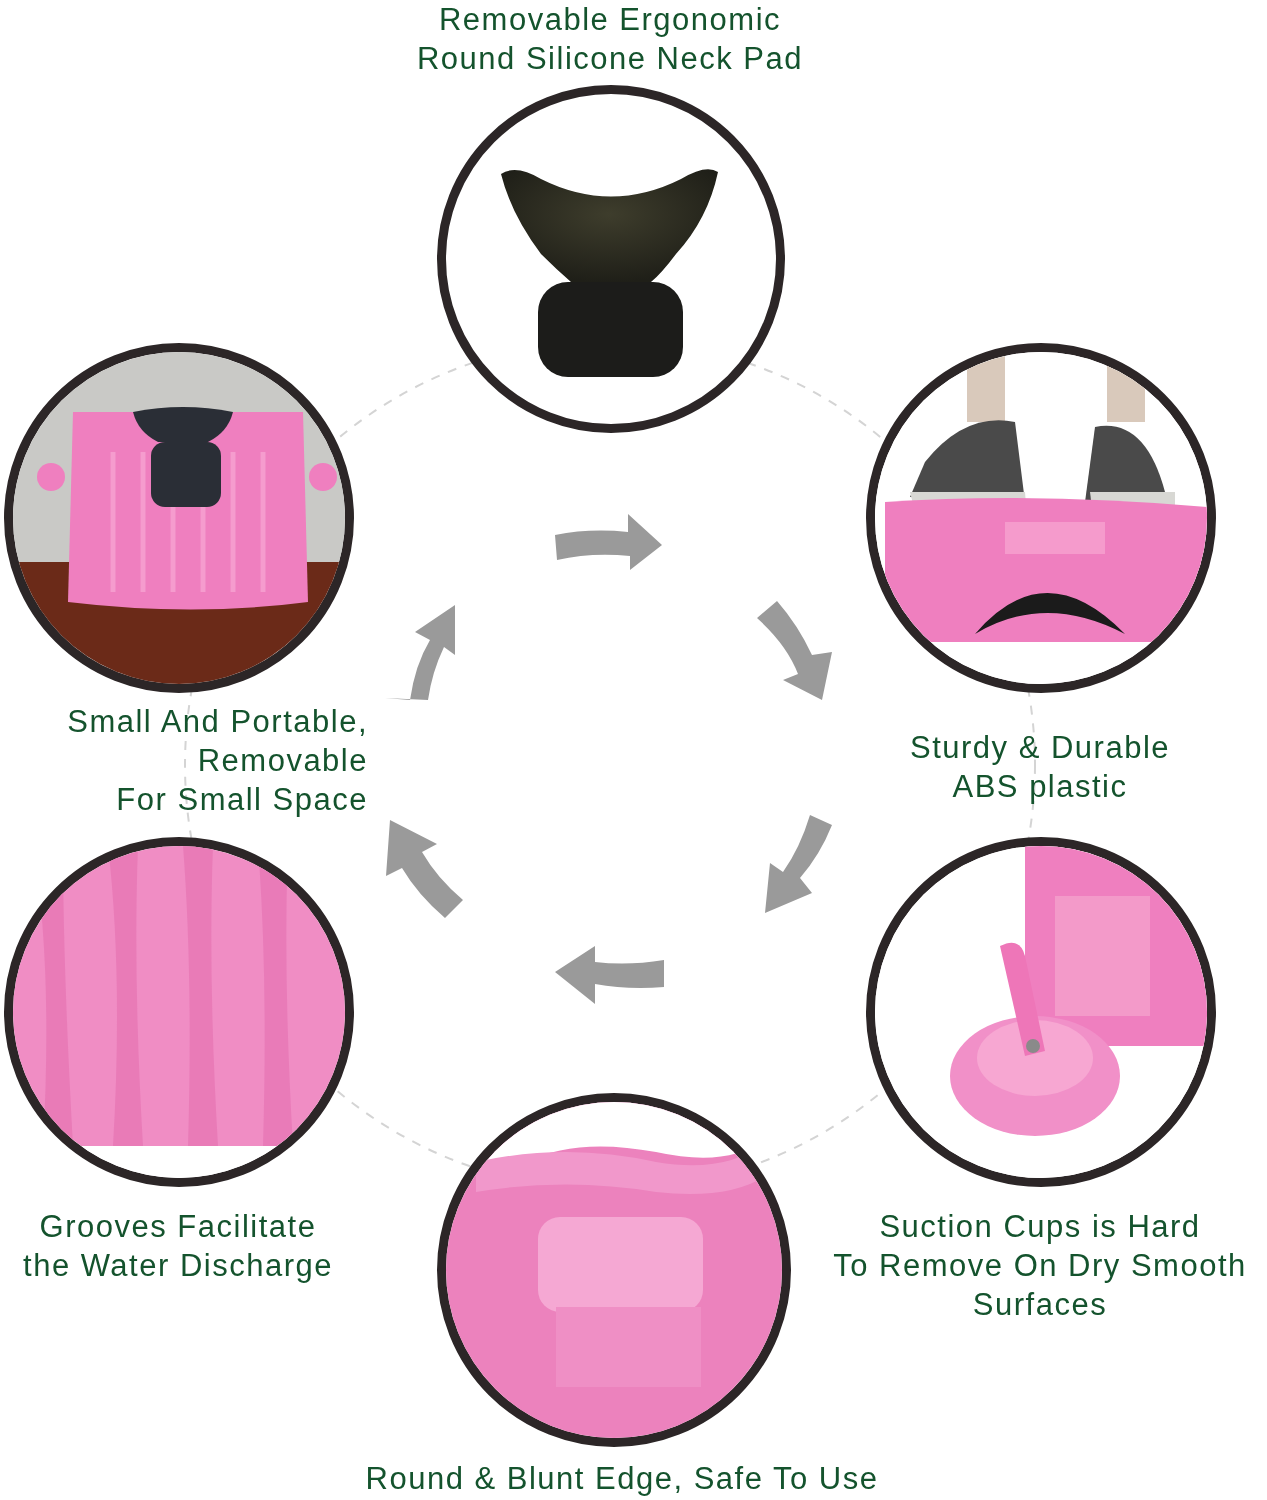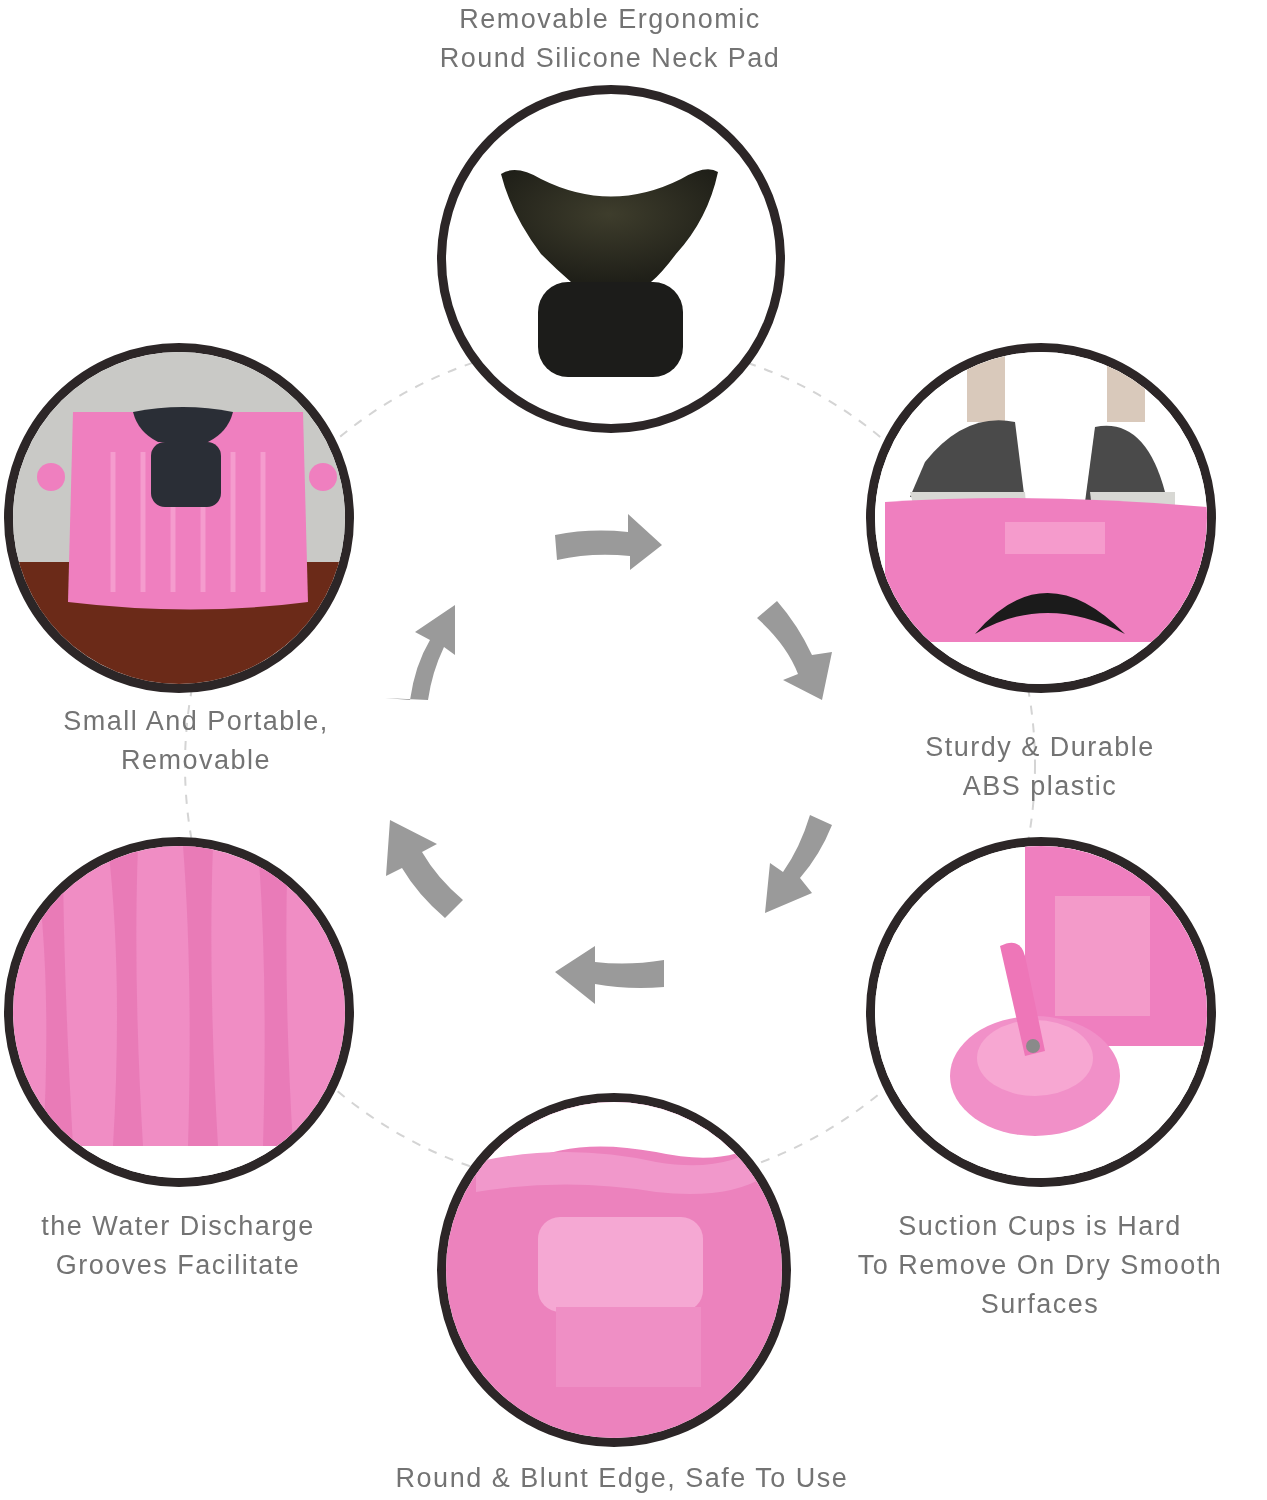--- a/index.html
+++ b/index.html
@@ -1,19 +1,19 @@
 <!DOCTYPE html>
 <html><head>
 <meta charset="utf-8">
 <style>
   html, body { margin: 0; padding: 0; background: #ffffff; }
   body { width: 1267px; height: 1500px; position: relative; overflow: hidden;
          font-family: "Liberation Sans", "DejaVu Sans", sans-serif; color: #222; }
-  .label { position: absolute; text-align: center; font-size: 27px; line-height: 39px;
-           letter-spacing: 1.5px; color: #737373; white-space: nowrap; }
+  .label { position: absolute; text-align: center; font-size: 31px; line-height: 39px;
+           letter-spacing: 1.5px; color: #14532d; white-space: nowrap; }
   .circle { position: absolute; border-radius: 50%; border: 9px solid #2c2627;
             overflow: hidden; box-sizing: border-box; background: #fff; }
   svg.bg { position: absolute; left: 0; top: 0; }
 </style>
 </head>
 <body>
 
 <svg class="bg" width="1267" height="1500">
   <circle cx="610" cy="765" r="425" fill="none" stroke="#d4d4d4" stroke-width="2" stroke-dasharray="9 9"></circle>
 
@@ -52,26 +52,27 @@
 </div>
 <div class="label" style="left:810px; top:1207px; width:460px;">
   <div>Suction Cups is Hard</div>
   <div>To Remove On Dry Smooth</div>
   <div>Surfaces</div>
 </div>
 <div class="label" style="left:332px; top:1459px; width:580px;">
   <div>Round &amp; Blunt Edge, Safe To Use</div>
 </div>
 <div class="label" style="left:0px; top:1207px; width:356px;">
+  <div>Grooves Facilitate</div>
   <div>the Water Discharge</div>
-  <div>Grooves Facilitate</div>
 </div>
-<div class="label" style="left:18px; top:702px; width:356px;">
+<div class="label" style="left:12px; top:702px; width:356px;text-align:right;">
   <div>Small And Portable,</div>
   <div>Removable</div>
+  <div>For Small Space</div>
 </div>
 
 <div class="circle" style="left:437px; top:85px; width:348px; height:348px;">
   <svg width="330" height="330" viewBox="0 0 330 330">
     <defs>
       <radialGradient id="np1" cx="50%" cy="40%" r="60%">
           <stop offset="0" stop-color="#3e3d2c"></stop>
           <stop offset="1" stop-color="#1f1f18"></stop>
         </radialGradient>
     </defs>

